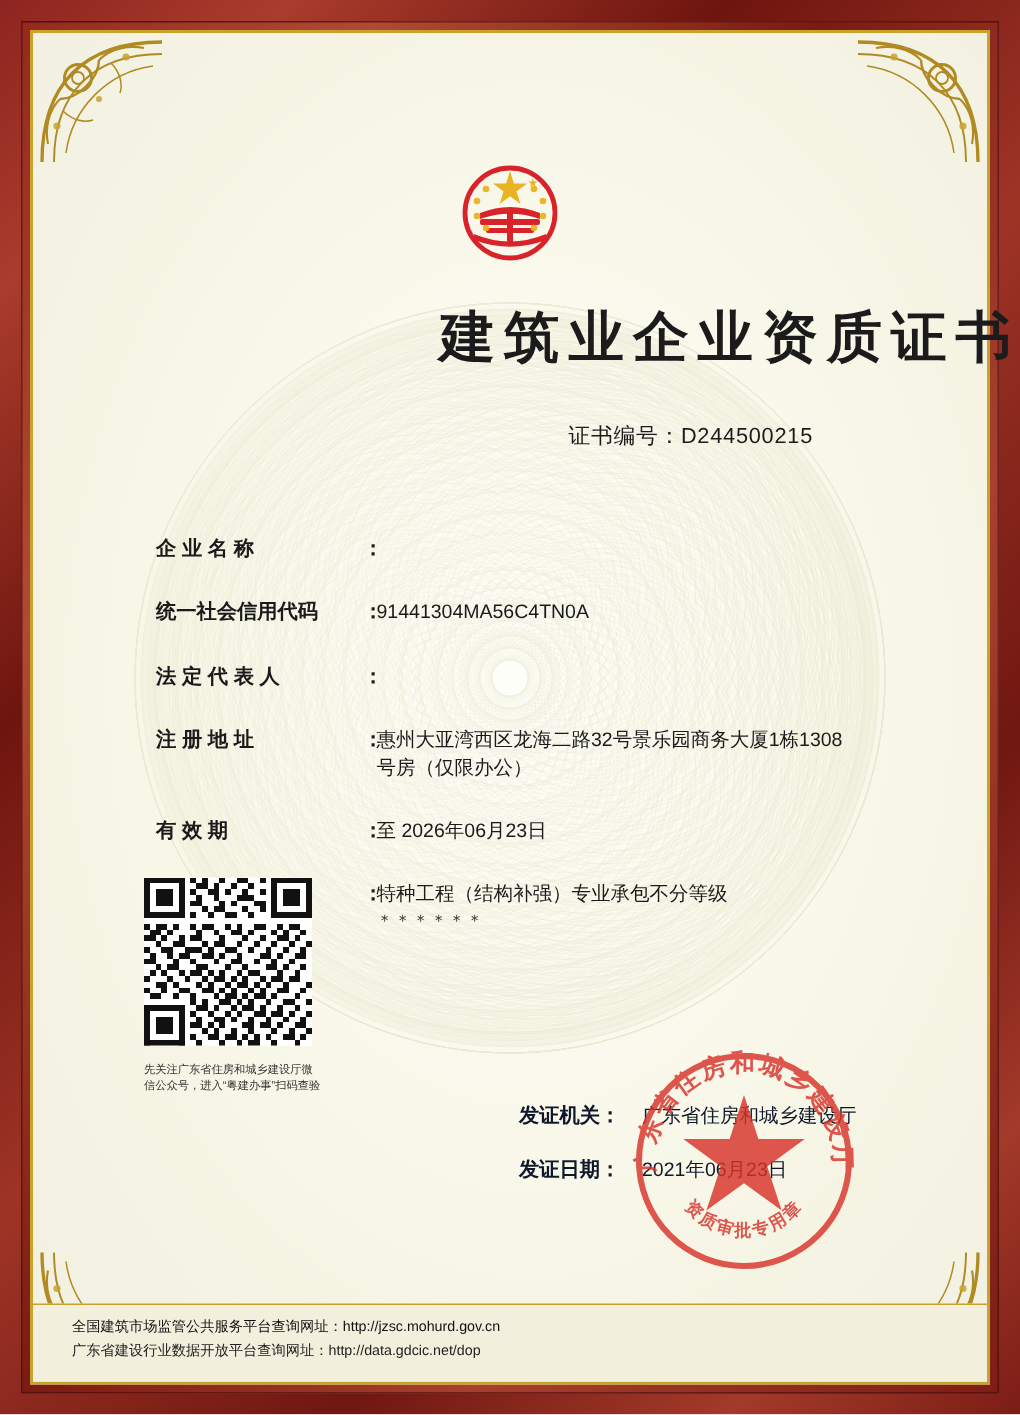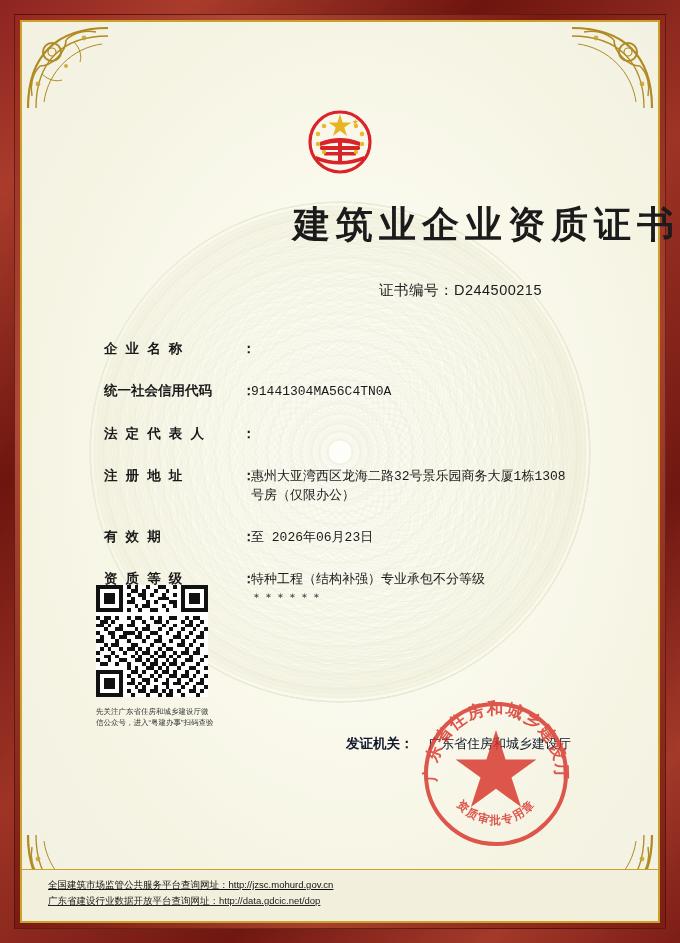--- a/index.html
+++ b/index.html
@@ -89,23 +89,22 @@
     top: 281px;
     font-size: 14.5px;
     color: #1b1b1b;
     letter-spacing: 0.5px;
     white-space: nowrap;
   }
   
   .fields {
     position: absolute;
     left: 104px;
-    top: 340px;
+    top: 356px;
     width: 470px;
-    font-family: Liberation Mono, monospace;
   }
   .field {
     display: flex;
     align-items: flex-start;
     margin-bottom: 22px;
     font-size: 13.5px;
     color: #1a1a1a;
     line-height: 1.5;
   }
   .f-label {
@@ -190,21 +189,20 @@
     background: #f2efdd;
     border-top: 1px solid #c9a22c;
     padding: 7px 26px 0 26px;
     box-sizing: border-box;
   }
   .footer div {
     font-size: 9.5px;
     color: #111;
     line-height: 1.65;
     white-space: nowrap;
-    text-decoration: underline;
   }
   .footer .l2 { color: #222; }
 </style>
 </head>
 <body>
 
 <div id="cert">
 
   <div class="frame-outer"></div>
   <div class="frame-inner-shadow"></div>
@@ -654,20 +652,24 @@
       </g>
     </svg>
     <div class="qr-note">先关注广东省住房和城乡建设厅微信公众号，进入“粤建办事”扫码查验</div>
   </div>
 
   <div class="issuer">
     <div class="row">
       <span class="lab">发证机关：</span>
       <span class="val">广东省住房和城乡建设厅</span>
     </div>
+    <div class="row">
+      <span class="lab">发证日期：</span>
+      <span class="val">2021年06月23日</span>
+    </div>
   </div>
 
   <div class="seal">
     <svg width="168" height="168" viewBox="0 0 168 168">
       <defs>
         <path id="sealTop" d="M 24 84 A 60 60 0 0 1 144 84"></path>
         <path id="sealBottom" d="M 34 84 A 50 50 0 0 0 134 84"></path>
       </defs>
       <g opacity="0.82">
         <circle cx="84" cy="84" r="70" fill="none" stroke="#d8332a" stroke-width="4"></circle>

